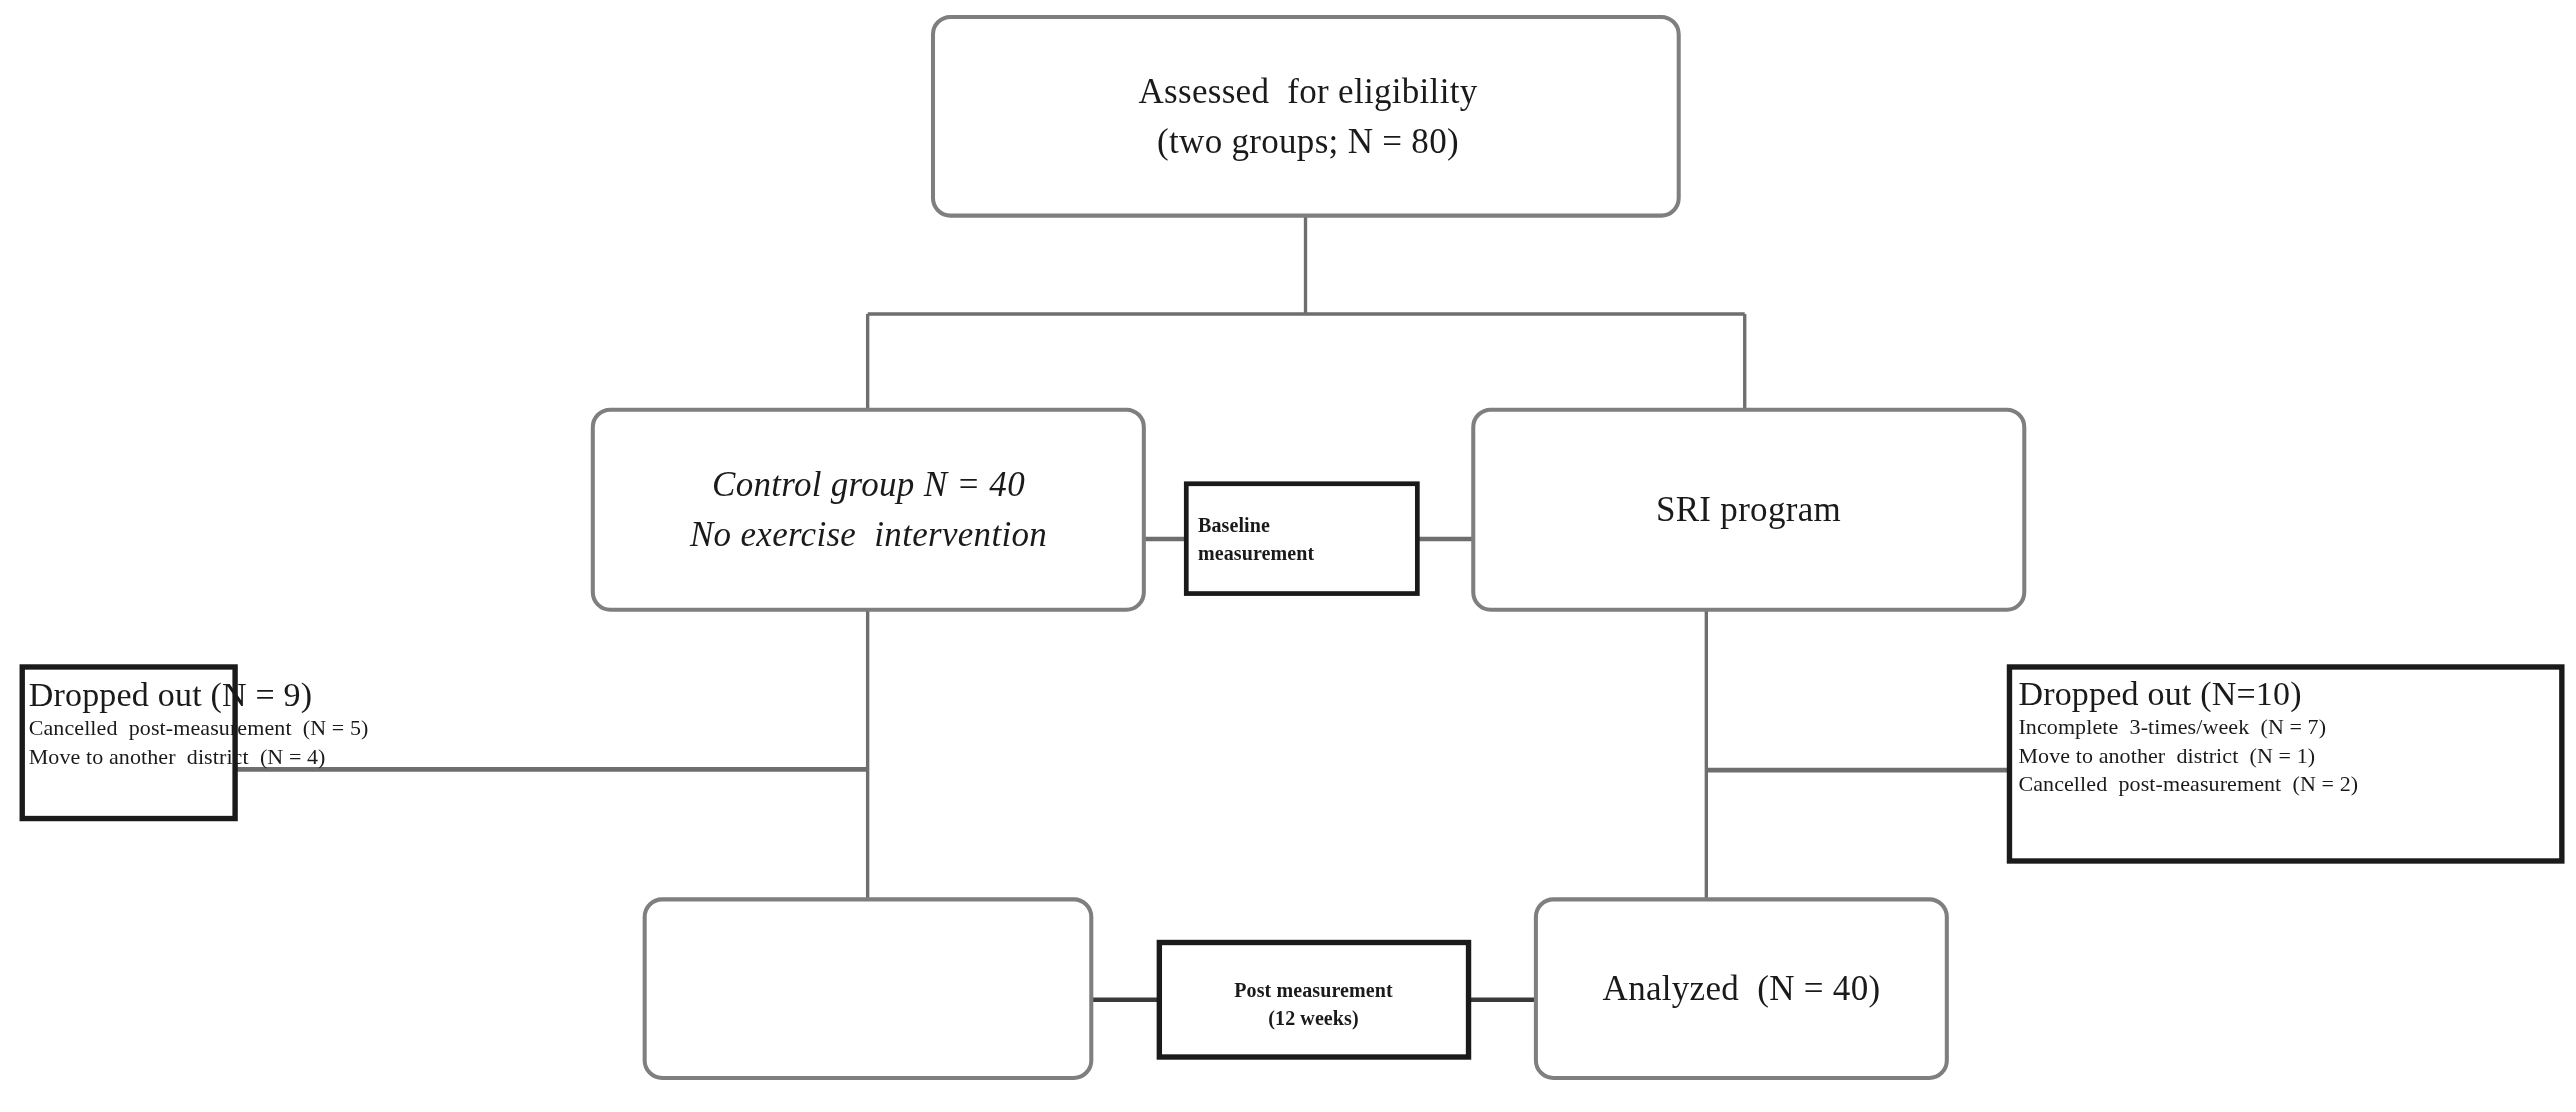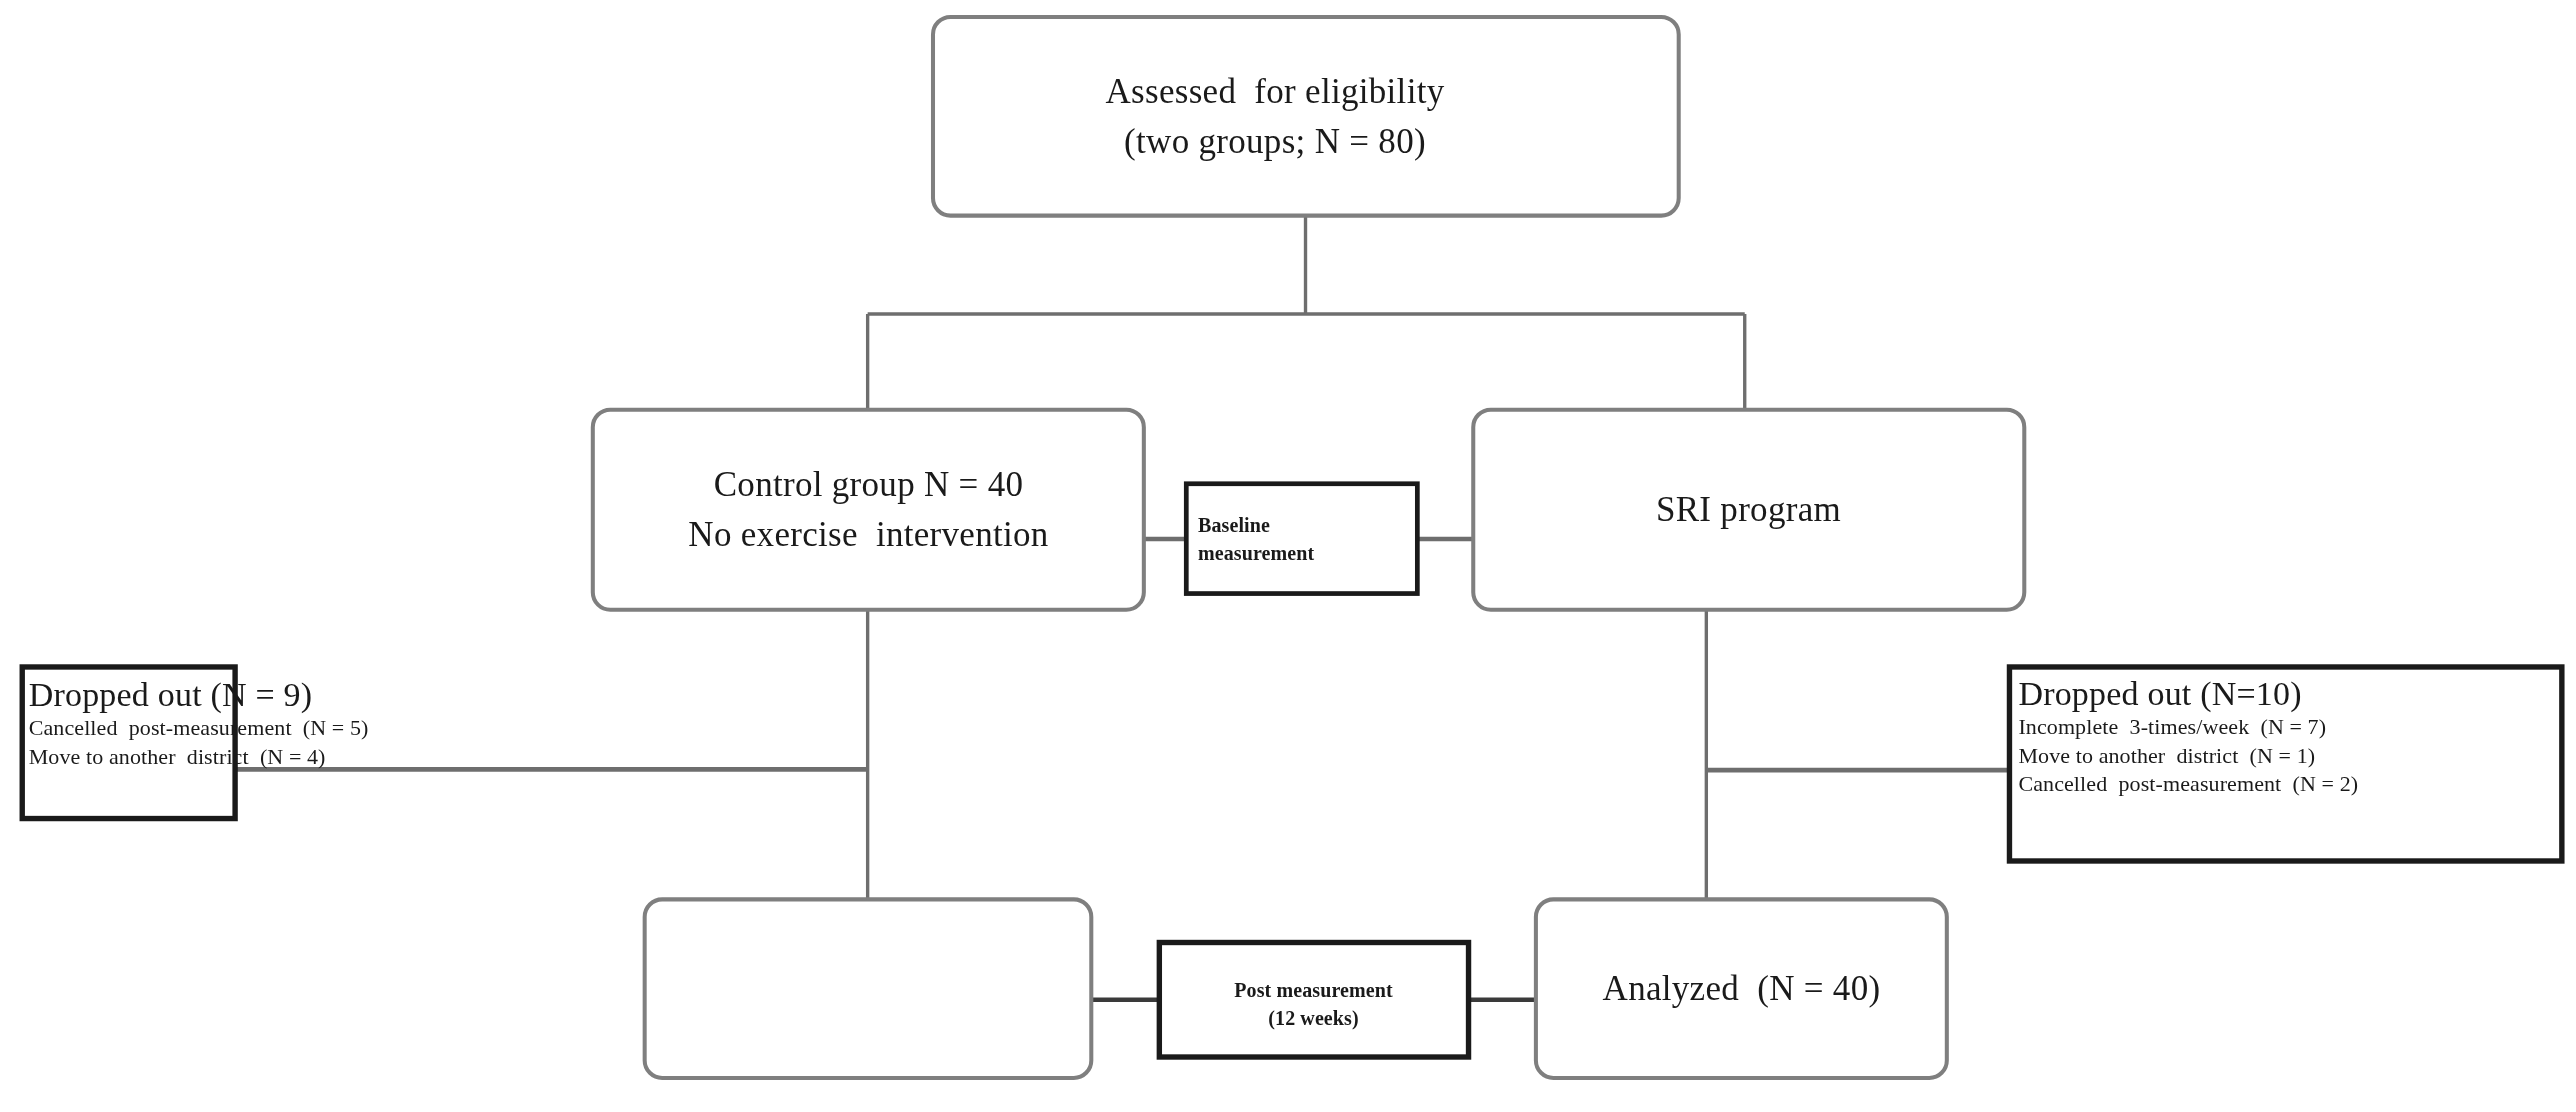--- a/index.html
+++ b/index.html
@@ -113,26 +113,26 @@
 
     <rect x="2983" y="990" width="820" height="288" rx="0" ry="0" fill="#ffffff" stroke="#1a1a1a" stroke-width="8"></rect>
 
     <rect x="957" y="1335" width="663" height="265" rx="26" ry="26" fill="#ffffff" stroke="#7f7f7f" stroke-width="6"></rect>
 
     <rect x="2280" y="1335" width="610" height="265" rx="26" ry="26" fill="#ffffff" stroke="#7f7f7f" stroke-width="6"></rect>
 
     <rect x="1721" y="1399" width="459" height="170" rx="0" ry="0" fill="#ffffff" stroke="#1a1a1a" stroke-width="8"></rect>
   </svg>
 
-  <div class="node-text center t-primary" style="left:902px; top:17px; width:746px; height:199px;">
+  <div class="node-text center t-primary" style="left:935px; top:17px; width:746px; height:199px;">
     <span class="line">Assessed  for eligibility</span>
     <span class="line">(two groups; N = 80)</span>
   </div>
 
-  <div class="node-text center t-primary" style="left:593px; top:410px; width:551px; height:200px;">
+  <div class="node-text center t-primary" style="left:593px; top:410px; width:551px; height:200px;font-style:italic;">
     <span class="line">Control group N = 40</span>
     <span class="line">No exercise  intervention</span>
   </div>
 
   <div class="node-text center t-primary" style="left:1473px; top:410px; width:551px; height:200px;">
     <span class="line">SRI program</span>
   </div>
 
   <div class="node-text left t-small" style="left:1186px; top:484px; width:231px; height:110px; padding-left:12px;">
     <span class="line">Baseline</span>

